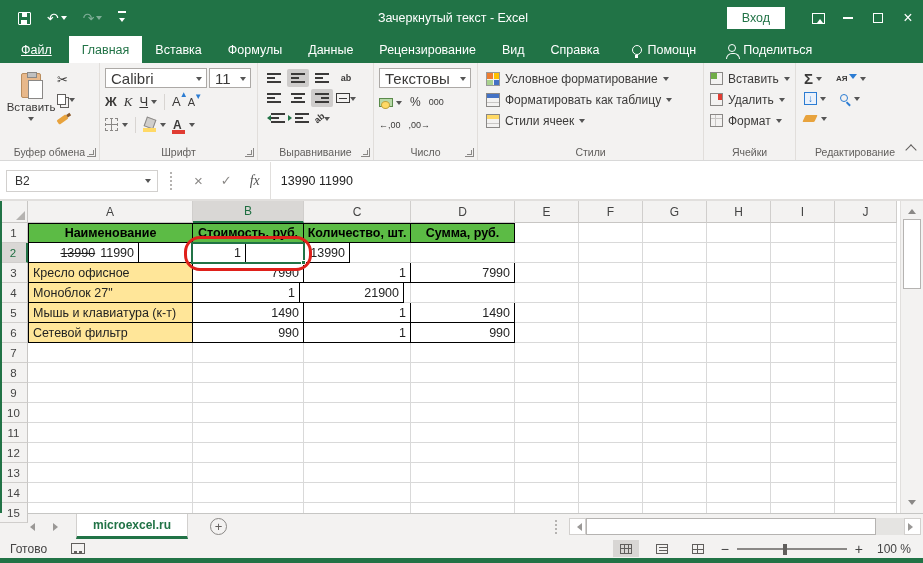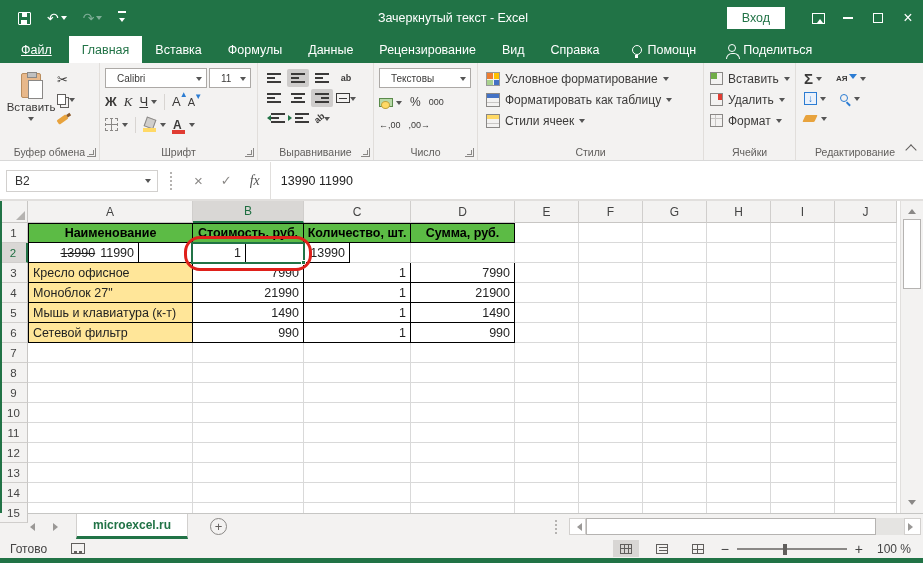--- a/index.html
+++ b/index.html
@@ -53,21 +53,21 @@
   .clipboard-ic::before { content:""; position:absolute; top:-2px; left:5px; width:8px; height:4px; background:#c0c0c0; border:1px solid #8a8886; }
   .clipboard-ic::after { content:""; position:absolute; right:-3px; top:6px; width:13px; height:17px; background:#fff; border:1px solid #8a8886; }
   .paste-big span { font-size:11.5px; margin-top:3px; }
   .clip-col { display:flex; flex-direction:column; gap:4px; padding-top:3px; }
   .sm-ic-row { display:flex; align-items:center; gap:3px; height:16px; }
   .copy-ic { width:9px; height:11px; background:#fff; border:1px solid #605e5c; box-shadow:3px 3px 0 -1px #f3f2f1, 3px 3px 0 0 #605e5c; }
   .brush-ic { width:11px; height:5px; background:#e8a33d; border-radius:1px; transform:rotate(-35deg); position:relative; }
   .brush-ic::after { content:""; position:absolute; right:-4px; top:1px; width:4px; height:3px; background:#8a5a2b; }
   
   .g-font { width:158px; }
-  .combo { background:#fff; border:1px solid #aca9a6; height:20px; display:flex; align-items:center; font-size:10px; padding-left:11px; }
+  .combo { background:#fff; border:1px solid #aca9a6; height:20px; display:flex; align-items:center; font-size:15px; padding-left:5px; }
   .combo .caret { margin-left:auto; margin-right:4px; }
   .font-row1 { display:flex; gap:2px; }
   .font-row { display:flex; align-items:center; gap:7px; margin-top:4px; height:19px; }
   .fbtn { font-size:13px; color:#3b3a39; }
   .fbold { font-weight:bold; }
   .fital { font-style:italic; font-family:"Liberation Serif", serif; }
   .fund { text-decoration:underline; }
   .fsz { position:relative; font-size:13px; }
   .fsz sup { position:absolute; top:-4px; right:-7px; font-size:8px; color:#2b7cd3; }
   .vsep { width:1px; height:16px; background:#d8d5d2; }
@@ -573,21 +573,20 @@
           <div class="tc num cD">13990</div>
         </div>
         <div class="trow">
           <div class="tc name cA">Кресло офисное</div>
           <div class="tc num cB">7990</div>
           <div class="tc num cC">1</div>
           <div class="tc num cD">7990</div>
         </div>
         <div class="trow">
           <div class="tc name cA">Моноблок 27"</div>
-          <div class="tc num cB">21990</div>
           <div class="tc num cC">1</div>
           <div class="tc num cD">21900</div>
         </div>
         <div class="trow">
           <div class="tc name cA">Мышь и клавиатура (к-т)</div>
           <div class="tc num cB">1490</div>
           <div class="tc num cC">1</div>
           <div class="tc num cD">1490</div>
         </div>
         <div class="trow">

